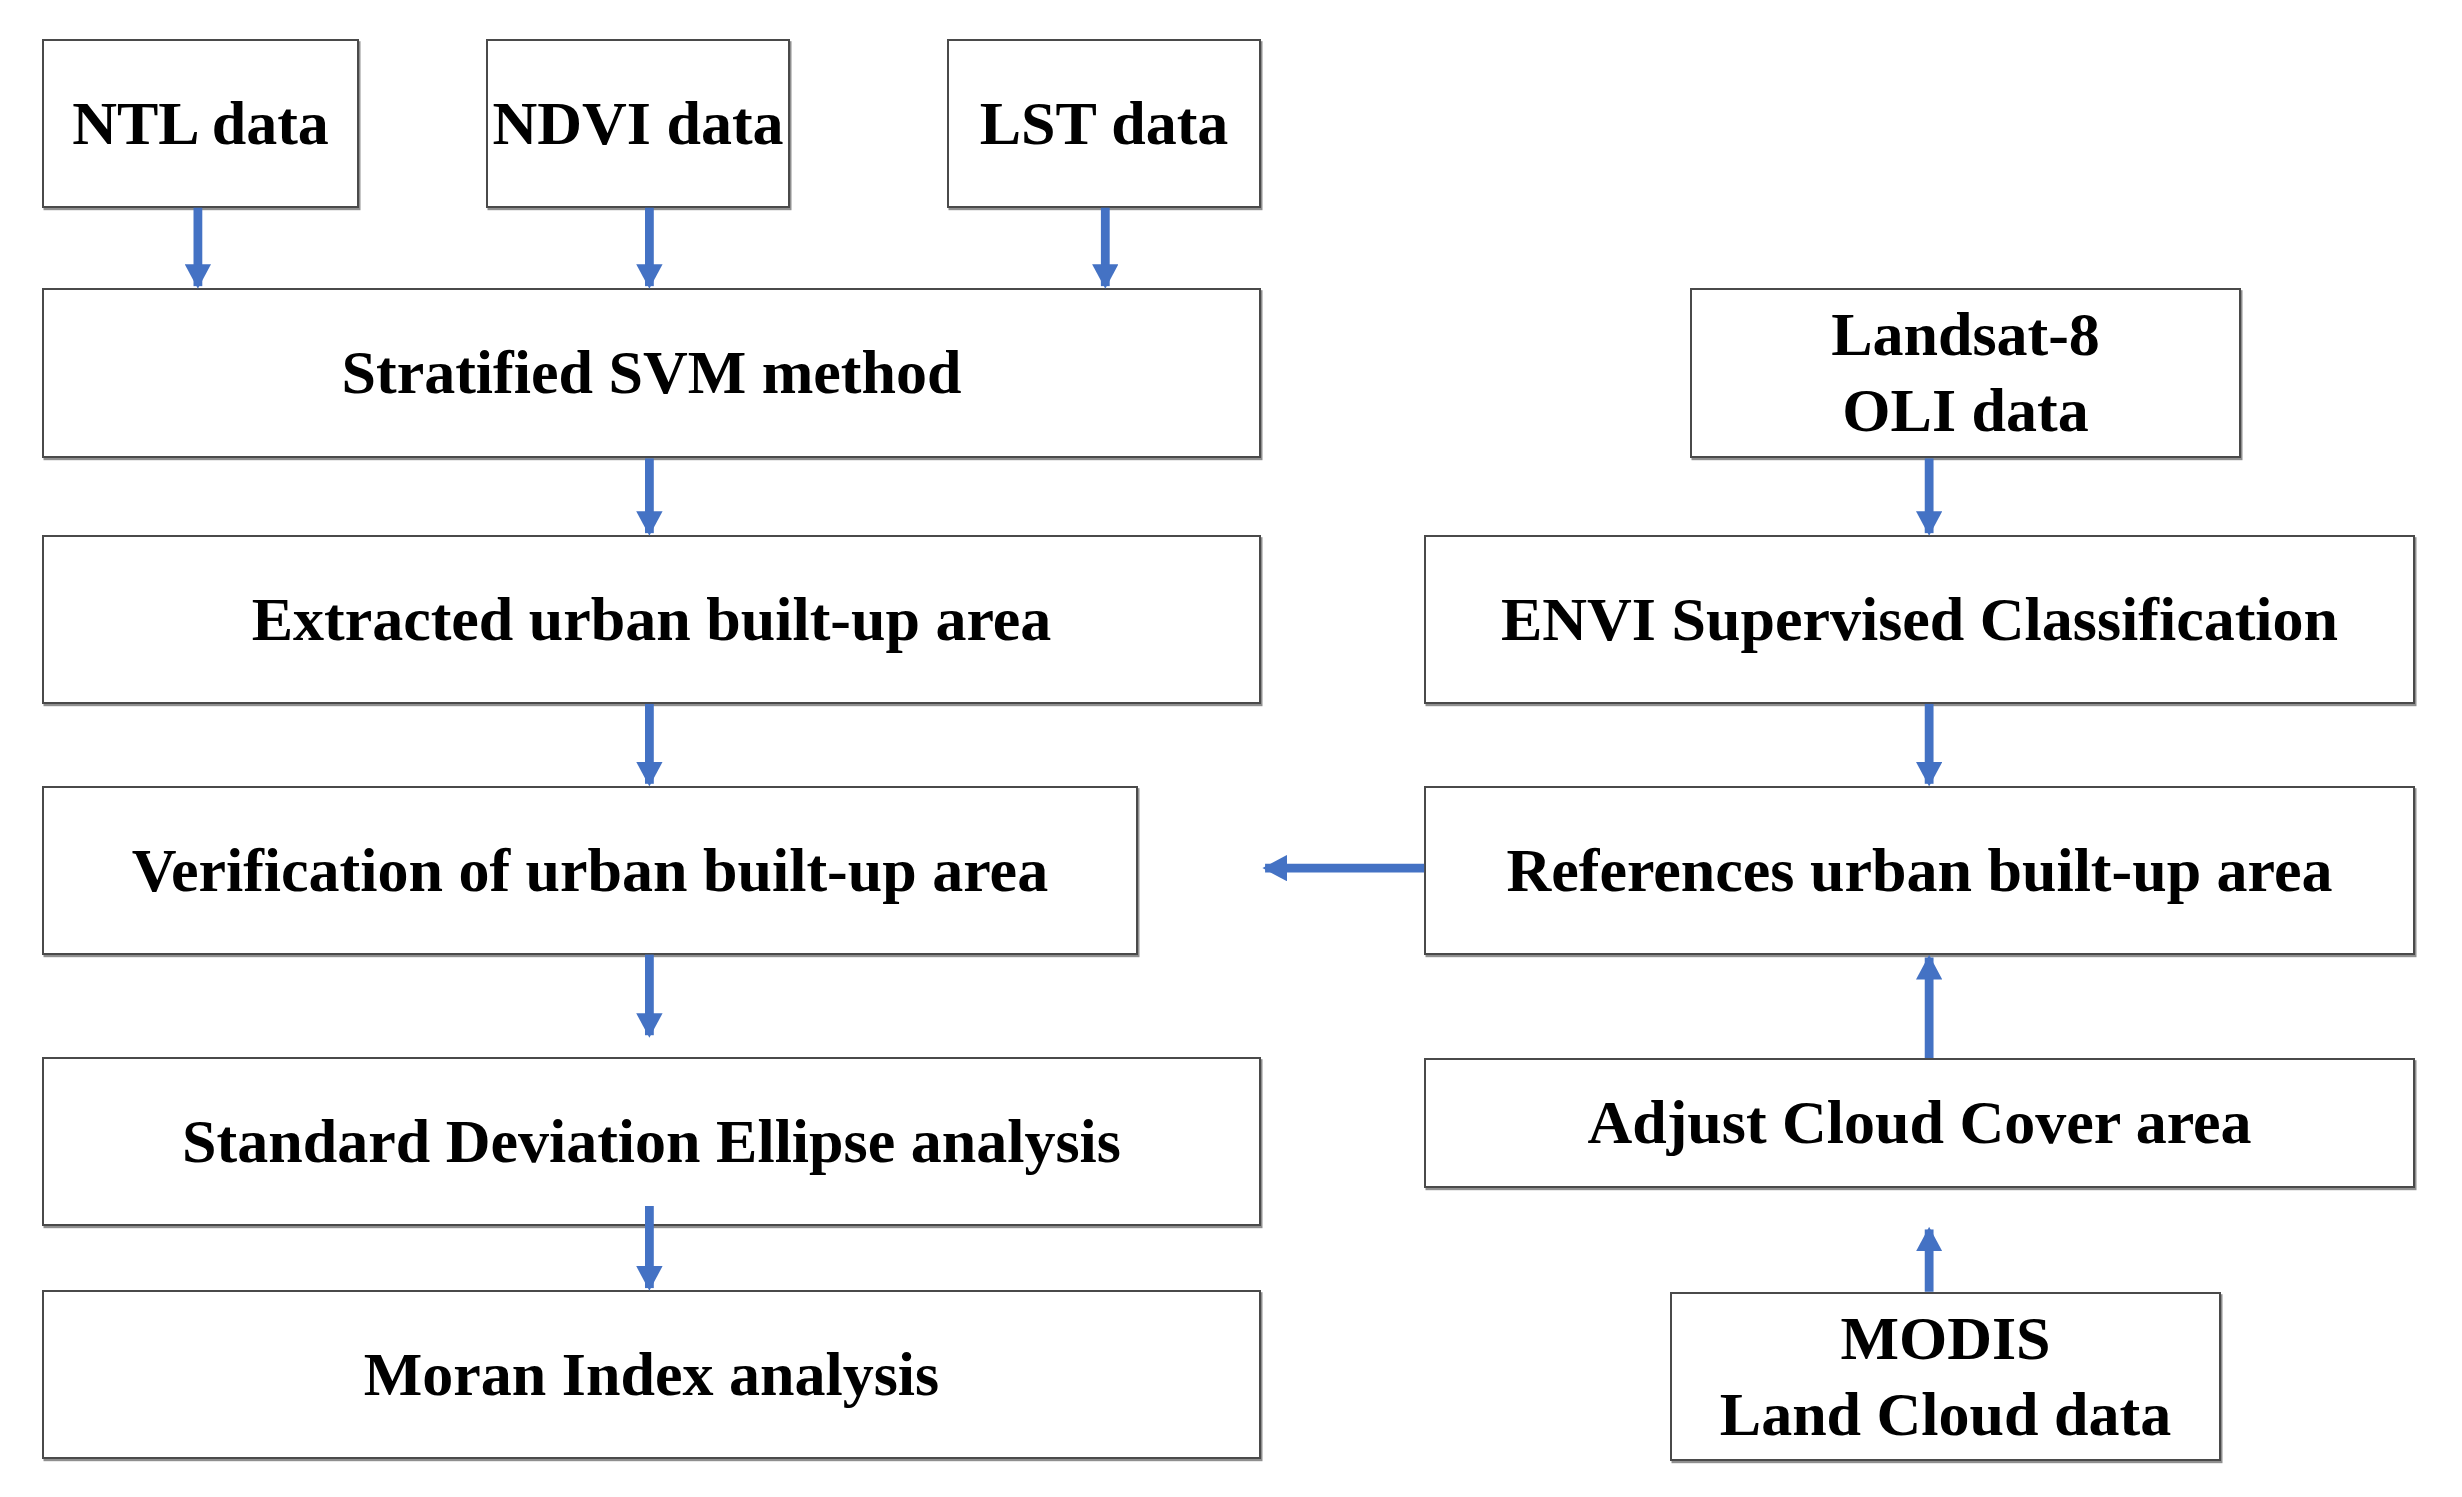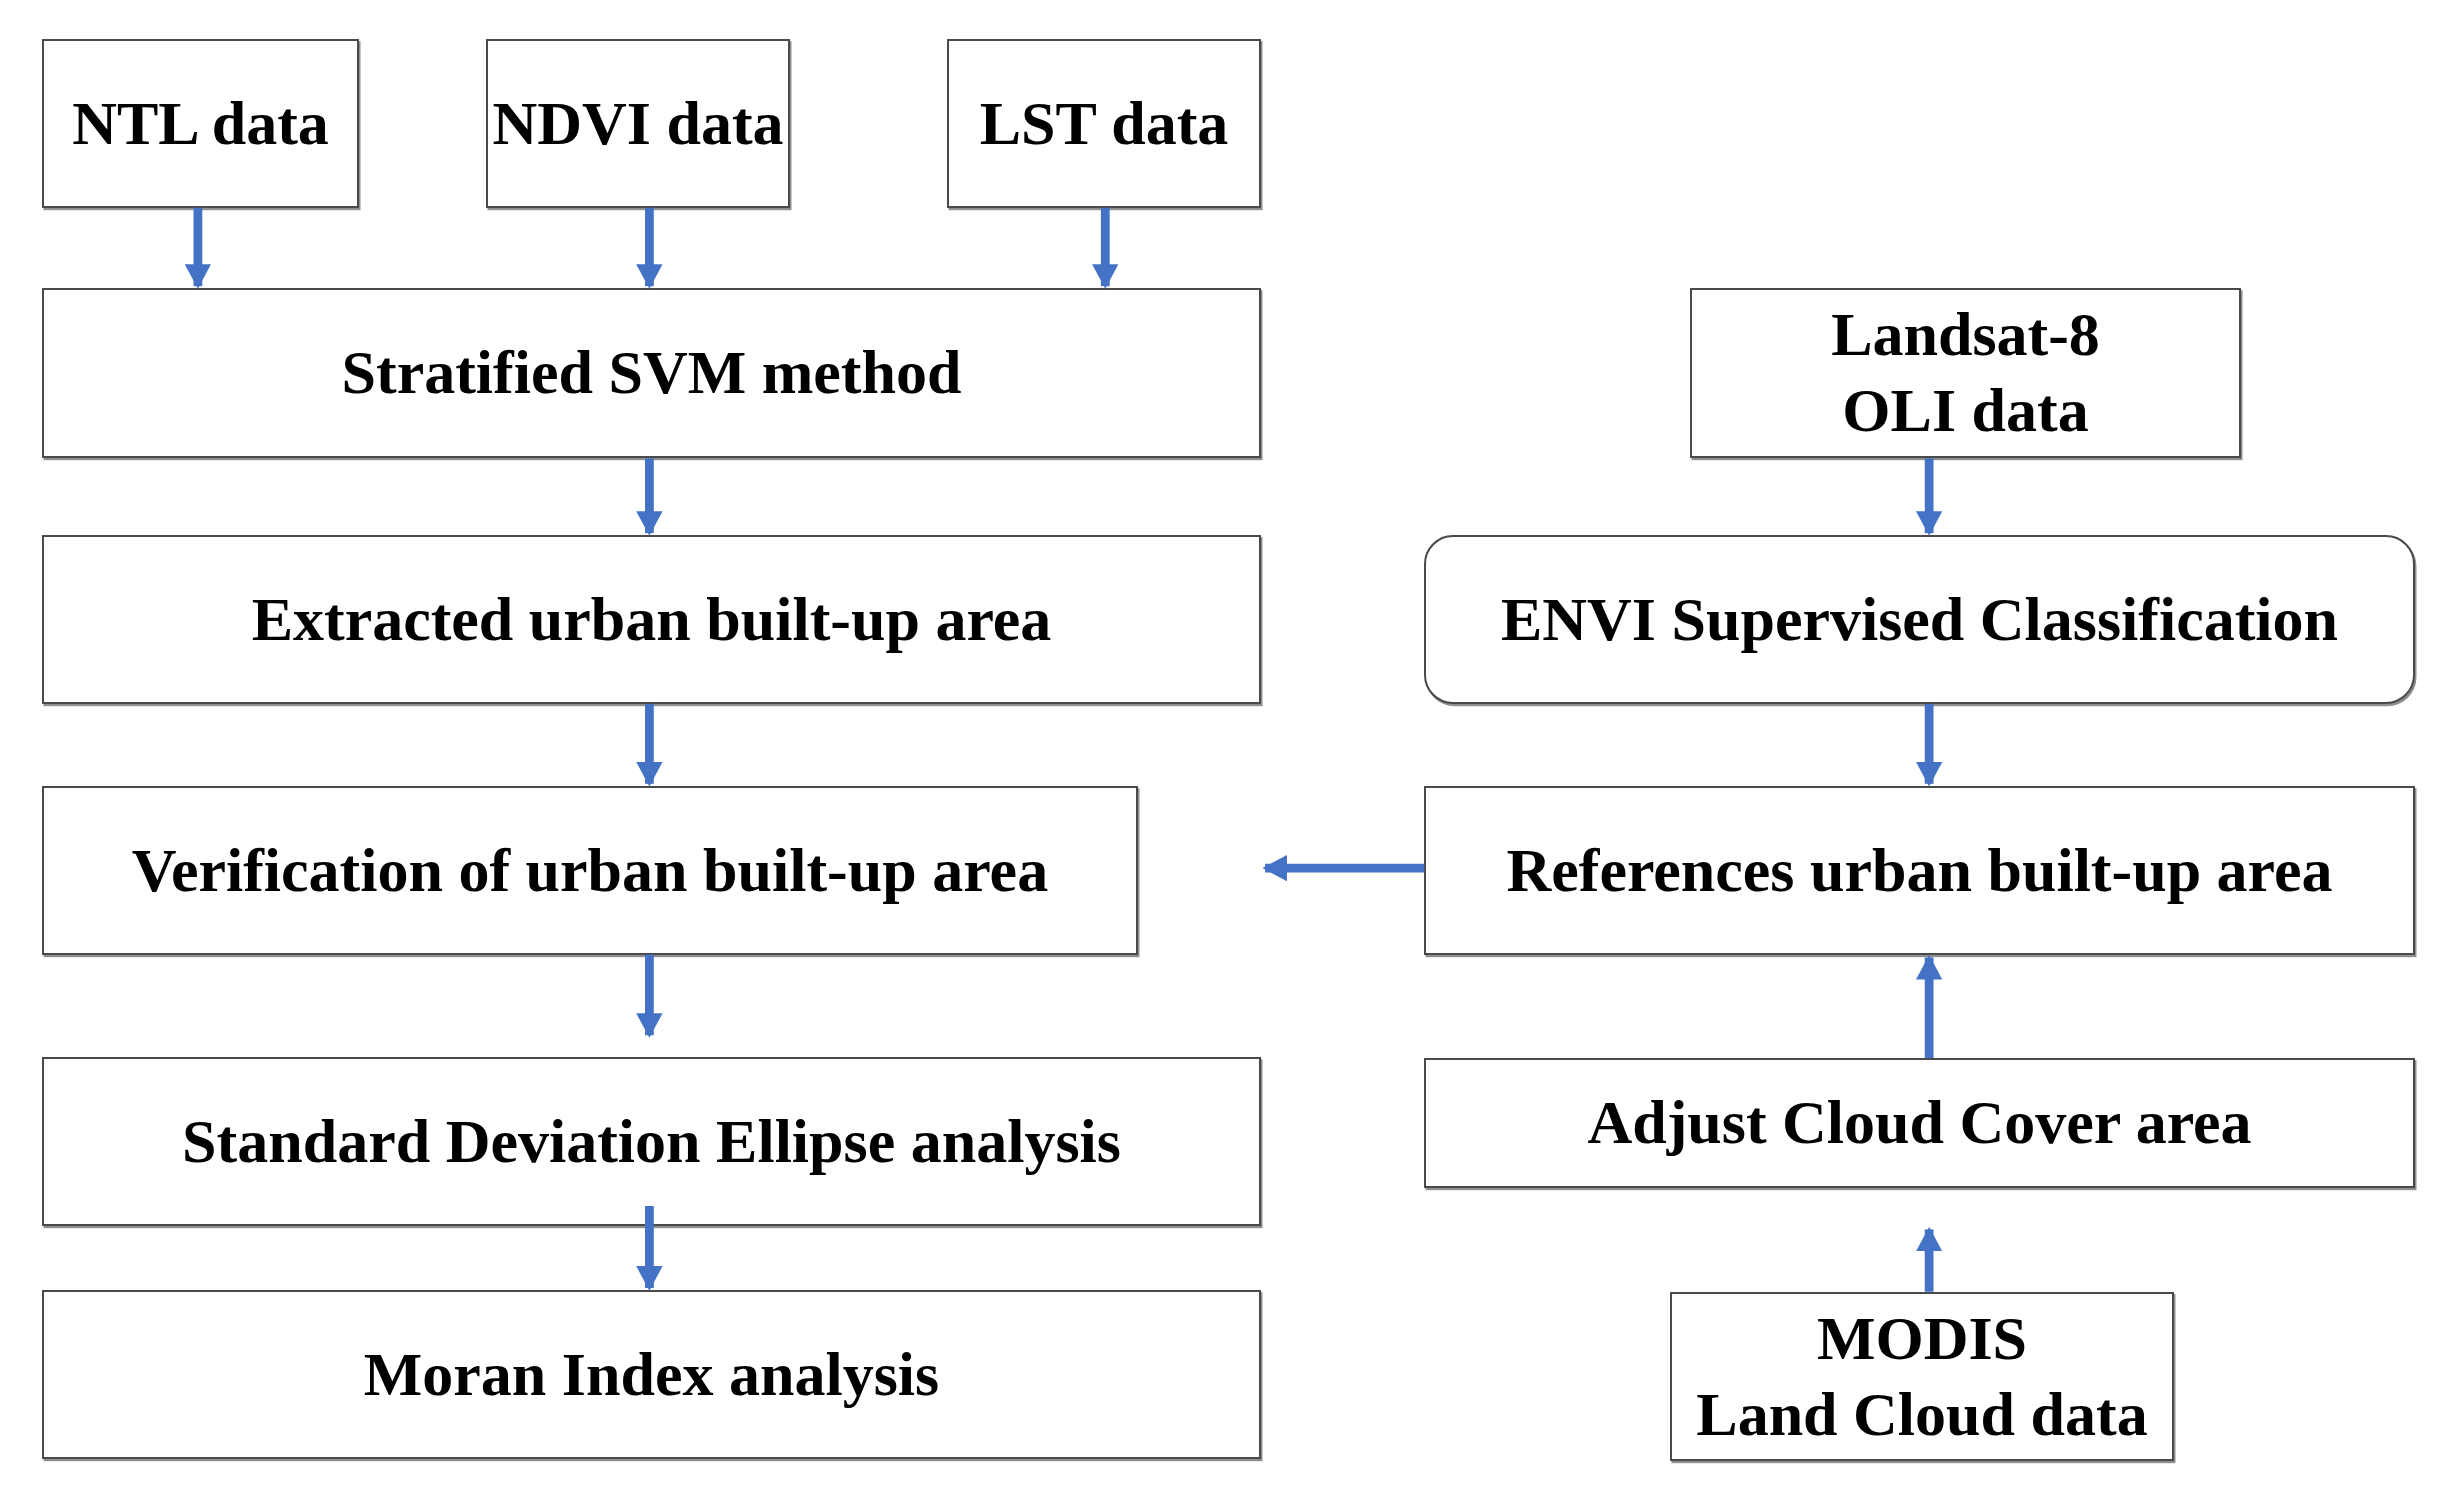--- a/index.html
+++ b/index.html
@@ -82,33 +82,33 @@
 
   <div class="box" style="left:42px;top:1290px;width:1219px;height:169px;">
     <span>Moran Index analysis</span>
   </div>
 
   <div class="box" style="left:1690px;top:288px;width:551px;height:170px;">
     <span>Landsat-8</span>
     <span>OLI data</span>
   </div>
 
-  <div class="box" style="left:1424px;top:535px;width:991px;height:169px;border-radius:29px;">
+  <div class="box" style="left:1424px;top:535px;width:991px;height:169px;">
     <span>ENVI Supervised Classification</span>
   </div>
 
   <div class="box" style="left:1424px;top:786px;width:991px;height:169px;">
     <span>References urban built-up area</span>
   </div>
 
   <div class="box" style="left:1424px;top:1058px;width:991px;height:130px;">
     <span>Adjust Cloud Cover area</span>
   </div>
 
-  <div class="box" style="left:1670px;top:1292px;width:504px;height:169px;">
+  <div class="box" style="left:1670px;top:1292px;width:551px;height:169px;">
     <span>MODIS</span>
     <span>Land Cloud data</span>
   </div>
 
   <svg class="edges" width="2462" height="1498" viewBox="0 0 3359 2043">
     <defs>
       <marker id="ah" markerWidth="2.8" markerHeight="3" refX="2.5" refY="1.5" orient="auto" markerUnits="strokeWidth">
         <path d="M0,0 L2.8,1.5 L0,3 Z"></path>
       </marker>
     </defs>

